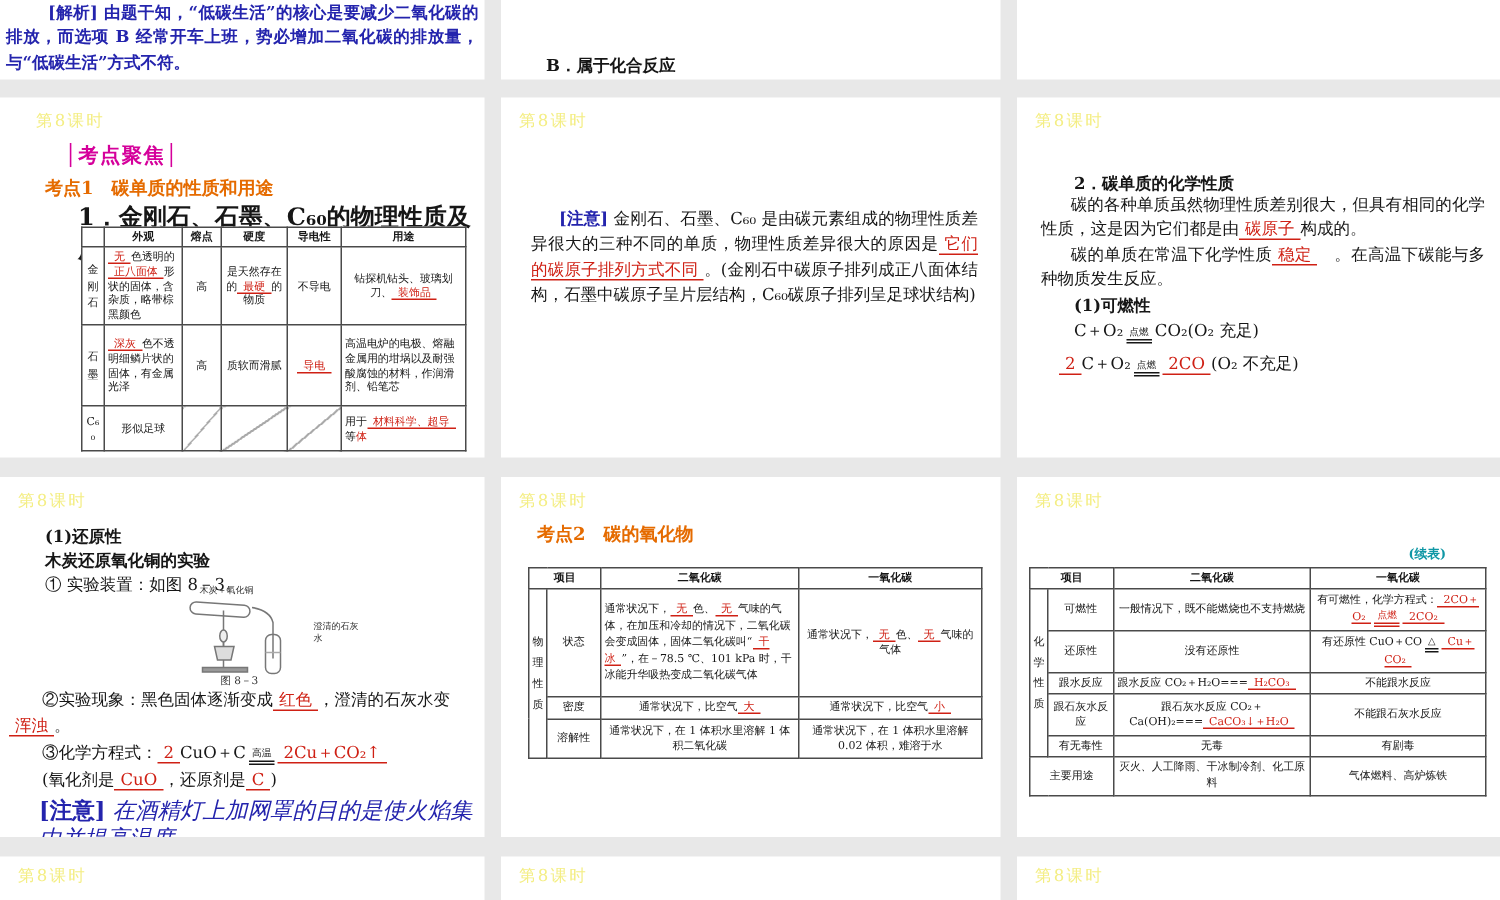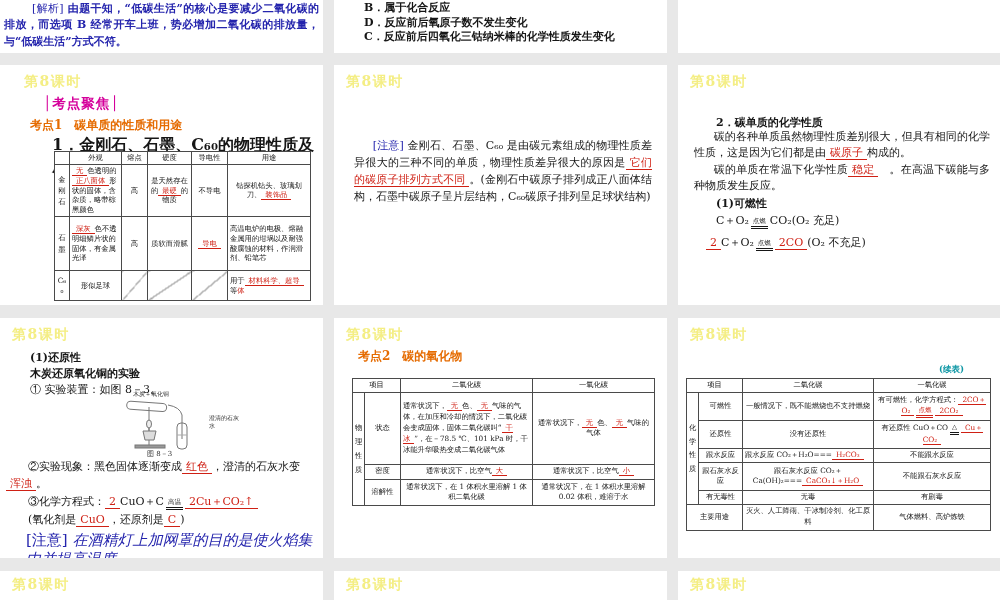--- a/index.html
+++ b/index.html
@@ -9,49 +9,49 @@
     --line:#4a4a4a;
   }
   *{margin:0;padding:0;box-sizing:border-box;}
   html,body{width:1000px;height:600px;}
   body{background:var(--bg);font-family:"DejaVu Serif","Liberation Serif",serif;color:var(--ink);}
   .canvas{position:relative;width:1000px;height:600px;overflow:hidden;}
   .slide{position:absolute;background:var(--slide);overflow:hidden;}
   .c1{left:0;width:323px}.c2{left:334px;width:333px}.c3{left:678px;width:322px}
   .r1{top:0;height:53px}.r2{top:65px;height:240px}.r3{top:318px;height:240px}.r4{top:571px;height:29px}
   .abs{position:absolute;}
-  .hdr{position:absolute;left:12px;top:8px;font-weight:bold;font-size:14px;color:var(--yellow);letter-spacing:1.5px;}
+  .hdr{position:absolute;left:12px;top:8px;font-weight:normal;font-size:11px;color:var(--yellow);letter-spacing:1.5px;}
   .r4 .hdr{top:5px;}
   .bold{font-weight:bold}
   .just{text-align:justify}
   
   .sg-n{color:inherit}
   .sg-b{color:var(--blue)}
   .sg-bi{color:var(--blue);font-style:italic}
-  .sg-bb{color:var(--blue);font-weight:normal}
+  .sg-bb{color:var(--blue);font-weight:bold}
   .sg-r{color:var(--red)}
   .sg-ru{color:var(--red);border-bottom:1px solid var(--red);padding:0 4px;}
   .sg-eq{display:inline-block;vertical-align:1px;font-size:6.5px;line-height:1;border-bottom:3px double currentColor;padding:0 2px 1px;margin:0 2px;}
   .sg-eqr{display:inline-block;vertical-align:1px;font-size:6.5px;line-height:1;border-bottom:3px double var(--red);padding:0 2px 1px;margin:0 2px;color:var(--red);}
   
   .tbl{border-collapse:collapse;table-layout:fixed;background:#fff;}
   .tbl td,.tbl th{border:1px solid var(--line);padding:1px 2px;text-align:center;vertical-align:middle;word-wrap:break-word;font-weight:normal;}
-  .tbl th{font-weight:normal;}
+  .tbl th{font-weight:bold;}
   .L{text-align:left !important;}
   .vcell{word-break:break-all;line-height:1.55;}
   .gcell{word-break:break-all;line-height:1.9;}
   .diag{background-image:linear-gradient(to bottom right,transparent 48.5%,#a8a8a8 48.5%,#a8a8a8 51.5%,transparent 51.5%);}
   .t1{font-size:7.3px;line-height:1.35;}
   .t2{font-size:7.3px;line-height:1.5;}
   .t1 tr:nth-child(2) td{height:46px}
   .t1 tr:nth-child(3) td{height:54px}
   .t1 tr:nth-child(4) td{height:30px}
   .body11{font-size:11px;line-height:1.45;}
   .blue-para{color:var(--blue);font-weight:600;}
-  .opt{font-weight:600;line-height:1.32;}
+  .opt{font-weight:600;line-height:1.32;margin-top:36px;}
   .sec-title{color:var(--magenta);font-weight:bold;font-size:13.5px;letter-spacing:1px;}
   .topic{color:var(--orange);font-weight:bold;font-size:12px;}
   .cont{color:var(--teal);font-weight:bold;font-size:8.5px;}
   .diagram-label{position:absolute;font-size:6px;color:#333;line-height:1.25;}
   .caption{font-size:7px;color:#333;}
 </style>
 </head>
 <body>
 
 <div class="canvas">

